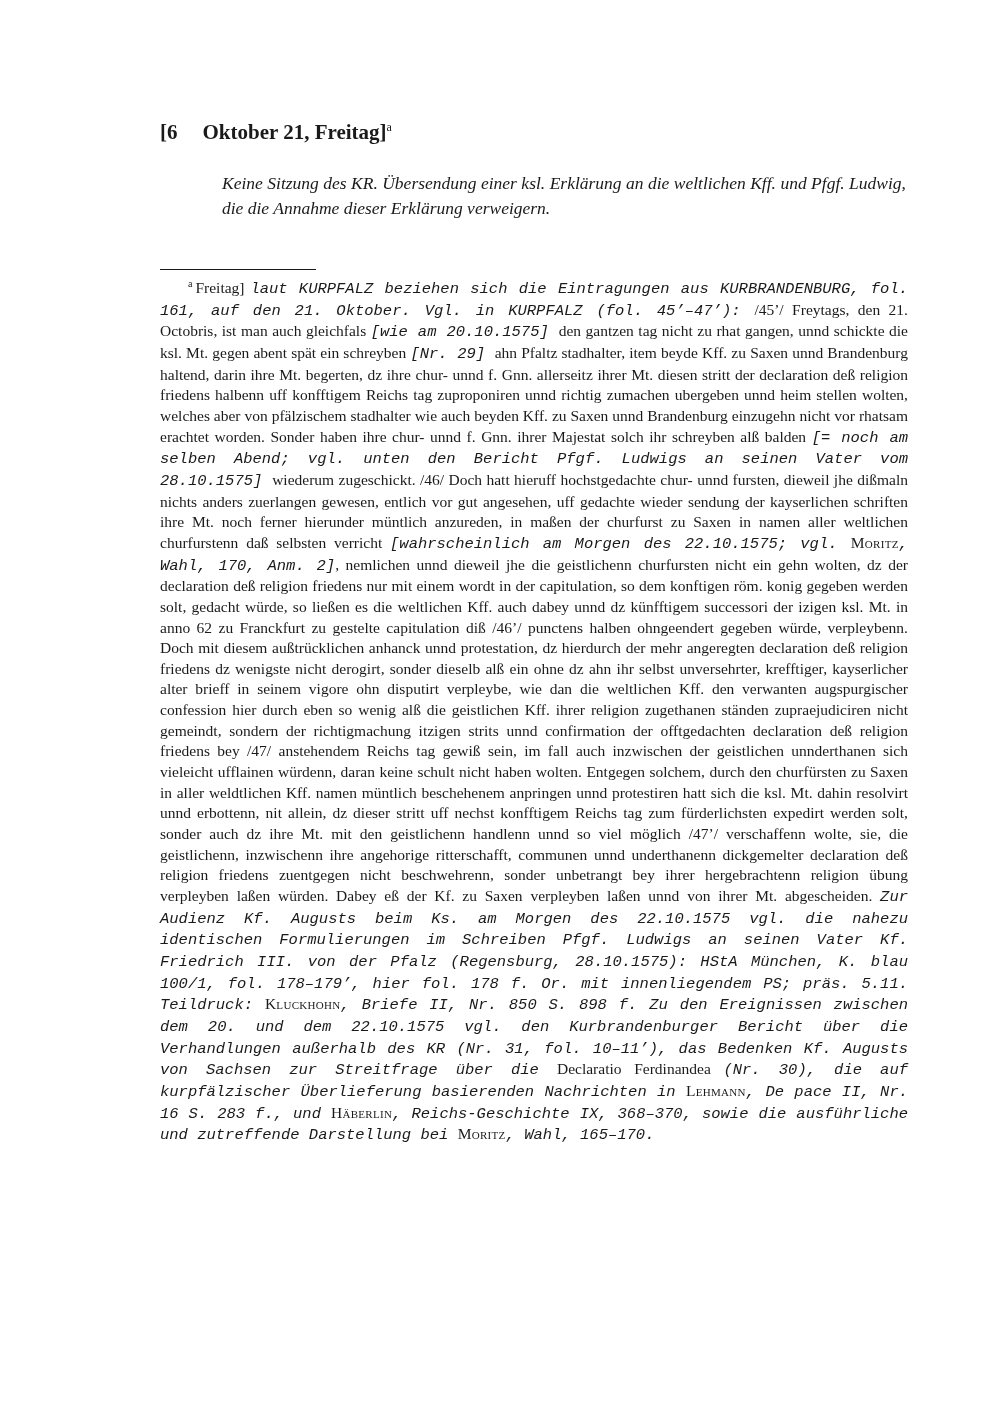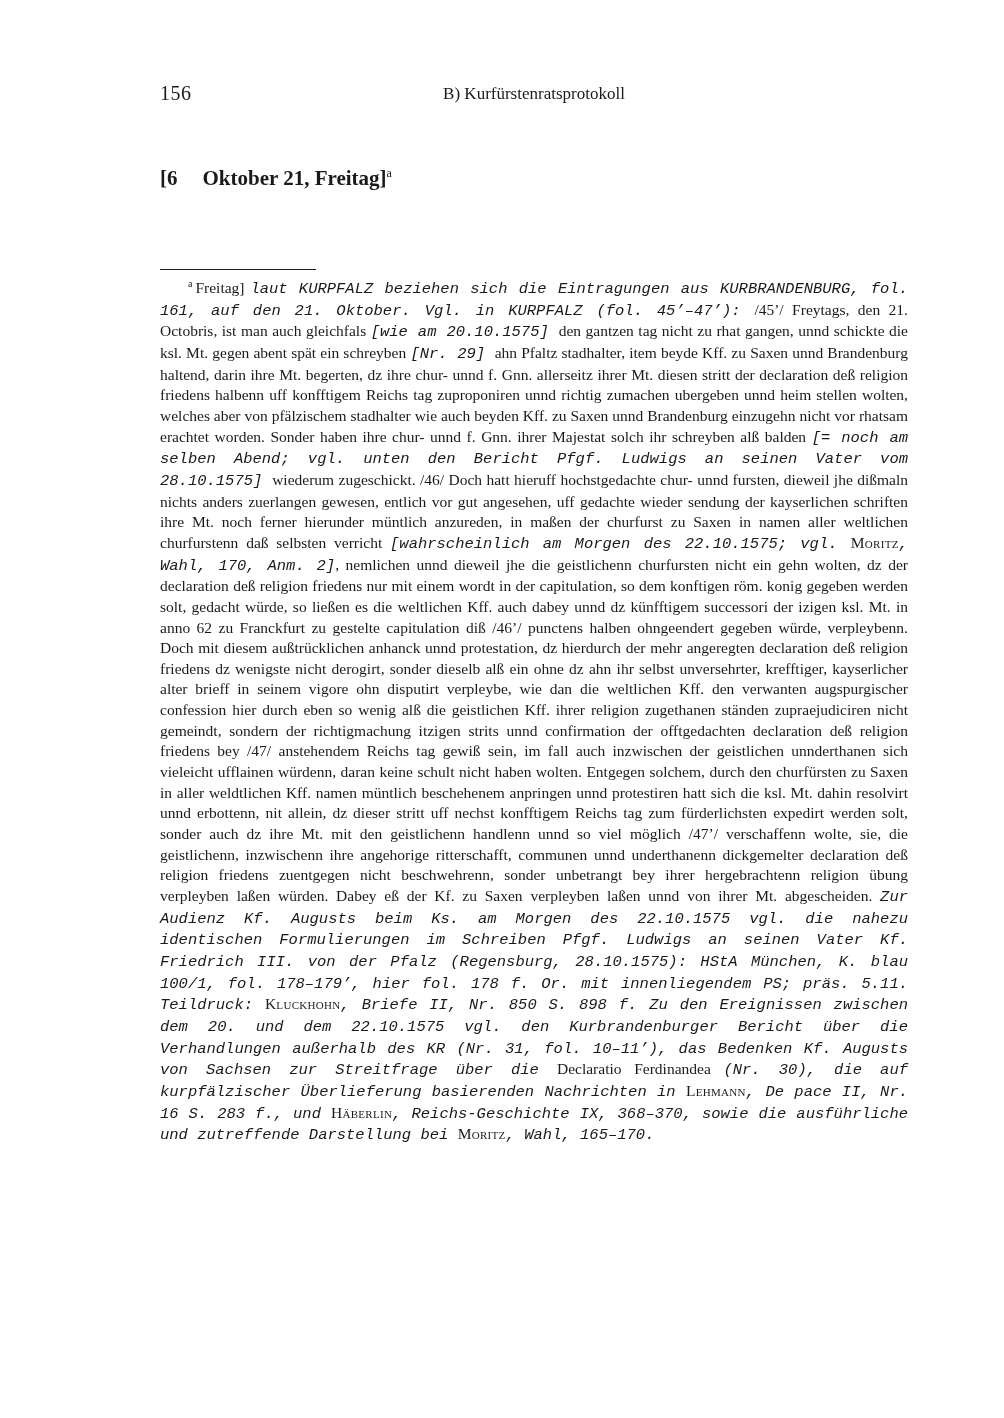--- a/index.html
+++ b/index.html
@@ -36,21 +36,21 @@
   
   .entry-heading {
     position: absolute;
     top: 120px;
     left: 160px;
     width: 748px;
     font-weight: bold;
     font-size: 21px;
   }
   .entry-number { display: inline-block; }
-  .entry-title { display: inline-block; margin-left: 25px; margin-top: 46px; }
+  .entry-title { display: inline-block; margin-left: 25px; }
   .entry-note-mark {
     font-size: 12px;
     vertical-align: super;
     font-weight: normal;
     line-height: 0;
   }
   
   .entry-summary {
     position: absolute;
     top: 171px;
@@ -93,29 +93,26 @@
   }
   .seg-r  { font-style: normal; font-family: Liberation Serif, serif; }
   .seg-i  { font-style: italic; font-family: Liberation Mono, monospace; }
   .seg-sc { font-style: normal; font-variant: small-caps; letter-spacing: 0.3px; }
 </style>
 </head>
 <body>
 
 <div class="page">
 
-  <div class="header-row">
-    <span class="page-number">156</span>
-    <span class="running-head">B) Kurfürstenratsprotokoll</span>
-  </div>
 
   <div class="entry-heading">
     <span class="entry-number">[6</span><span class="entry-title">Oktober 21, Freitag]</span><sup class="entry-note-mark">a</sup>
   </div>
 
+  <div class="entry-summary">Keine Sitzung des KR. Übersendung einer ksl. Erklärung an die weltlichen Kff. und Pfgf. Ludwig, die die Annahme dieser Erklärung verweigern.</div>
 
   <hr class="footnote-separator">
 
   <div class="footnote">
     <sup class="footnote-mark">a</sup><span><span class="seg-r">Freitag] </span><span class="seg-i">laut KURPFALZ beziehen sich die Eintragungen aus KURBRANDENBURG, fol. 161, auf den 21. Oktober. Vgl. in KURPFALZ (fol. 45’–47’): </span><span class="seg-r">/45’/ Freytags, den 21. Octobris, ist man auch gleichfals </span><span class="seg-i">[wie am 20.10.1575] </span><span class="seg-r">den gantzen tag nicht zu rhat gangen, unnd schickte die ksl. Mt. gegen abent spät ein schreyben </span><span class="seg-i">[Nr. 29] </span><span class="seg-r">ahn Pfaltz stadhalter, item beyde Kff. zu Saxen unnd Brandenburg haltend, darin ihre Mt. begerten, dz ihre chur- unnd f. Gnn. allerseitz ihrer Mt. diesen stritt der declaration deß religion friedens halbenn uff konfftigem Reichs tag zuproponiren unnd richtig zumachen ubergeben unnd heim stellen wolten, welches aber von pfälzischem stadhalter wie auch beyden Kff. zu Saxen unnd Brandenburg einzugehn nicht vor rhatsam erachtet worden. Sonder haben ihre chur- unnd f. Gnn. ihrer Majestat solch ihr schreyben alß balden </span><span class="seg-i">[= noch am selben Abend; vgl. unten den Bericht Pfgf. Ludwigs an seinen Vater vom 28.10.1575] </span><span class="seg-r">wiederum zugeschickt. /46/ Doch hatt hieruff hochstgedachte chur- unnd fursten, dieweil jhe dißmaln nichts anders zuerlangen gewesen, entlich vor gut angesehen, uff gedachte wieder sendung der kayserlichen schriften ihre Mt. noch ferner hierunder müntlich anzureden, in maßen der churfurst zu Saxen in namen aller weltlichen churfurstenn daß selbsten verricht </span><span class="seg-i">[wahrscheinlich am Morgen des 22.10.1575; vgl. </span><span class="seg-sc">Moritz</span><span class="seg-i">, Wahl, 170, Anm. 2]</span><span class="seg-r">, nemlichen unnd dieweil jhe die geistlichenn churfursten nicht ein gehn wolten, dz der declaration deß religion friedens nur mit einem wordt in der capitulation, so dem konftigen röm. konig gegeben werden solt, gedacht würde, so ließen es die weltlichen Kff. auch dabey unnd dz künfftigem successori der izigen ksl. Mt. in anno 62 zu Franckfurt zu gestelte capitulation diß /46’/ punctens halben ohngeendert gegeben würde, verpleybenn. Doch mit diesem außtrücklichen anhanck unnd protestation, dz hierdurch der mehr angeregten declaration deß religion friedens dz wenigste nicht derogirt, sonder dieselb alß ein ohne dz ahn ihr selbst unversehrter, krefftiger, kayserlicher alter brieff in seinem vigore ohn disputirt verpleybe, wie dan die weltlichen Kff. den verwanten augspurgischer confession hier durch eben so wenig alß die geistlichen Kff. ihrer religion zugethanen ständen zupraejudiciren nicht gemeindt, sondern der richtigmachung itzigen strits unnd confirmation der offtgedachten declaration deß religion friedens bey /47/ anstehendem Reichs tag gewiß sein, im fall auch inzwischen der geistlichen unnderthanen sich vieleicht ufflainen würdenn, daran keine schult nicht haben wolten. Entgegen solchem, durch den churfürsten zu Saxen in aller weldtlichen Kff. namen müntlich beschehenem anpringen unnd protestiren hatt sich die ksl. Mt. dahin resolvirt unnd erbottenn, nit allein, dz dieser stritt uff nechst konfftigem Reichs tag zum fürderlichsten expedirt werden solt, sonder auch dz ihre Mt. mit den geistlichenn handlenn unnd so viel möglich /47’/ verschaffenn wolte, sie, die geistlichenn, inzwischenn ihre angehorige ritterschafft, communen unnd underthanenn dickgemelter declaration deß religion friedens zuentgegen nicht beschwehrenn, sonder unbetrangt bey ihrer hergebrachtenn religion übung verpleyben laßen würden. Dabey eß der Kf. zu Saxen verpleyben laßen unnd von ihrer Mt. abgescheiden. </span><span class="seg-i">Zur Audienz Kf. Augusts beim Ks. am Morgen des 22.10.1575 vgl. die nahezu identischen Formulierungen im Schreiben Pfgf. Ludwigs an seinen Vater Kf. Friedrich III. von der Pfalz (Regensburg, 28.10.1575): HStA München, K. blau 100/1, fol. 178–179’, hier fol. 178 f. Or. mit innenliegendem PS; präs. 5.11. Teildruck: </span><span class="seg-sc">Kluckhohn</span><span class="seg-i">, Briefe II, Nr. 850 S. 898 f. Zu den Ereignissen zwischen dem 20. und dem 22.10.1575 vgl. den Kurbrandenburger Bericht über die Verhandlungen außerhalb des KR (Nr. 31, fol. 10–11’), das Bedenken Kf. Augusts von Sachsen zur Streitfrage über die </span><span class="seg-r">Declaratio Ferdinandea </span><span class="seg-i">(Nr. 30), die auf kurpfälzischer Überlieferung basierenden Nachrichten in </span><span class="seg-sc">Lehmann</span><span class="seg-i">, De pace II, Nr. 16 S. 283 f., und </span><span class="seg-sc">Häberlin</span><span class="seg-i">, Reichs-Geschichte IX, 368–370, sowie die ausführliche und zutreffende Darstellung bei </span><span class="seg-sc">Moritz</span><span class="seg-i">, Wahl, 165–170.</span></span>
   </div>
 
 </div>
 
 </body></html>

